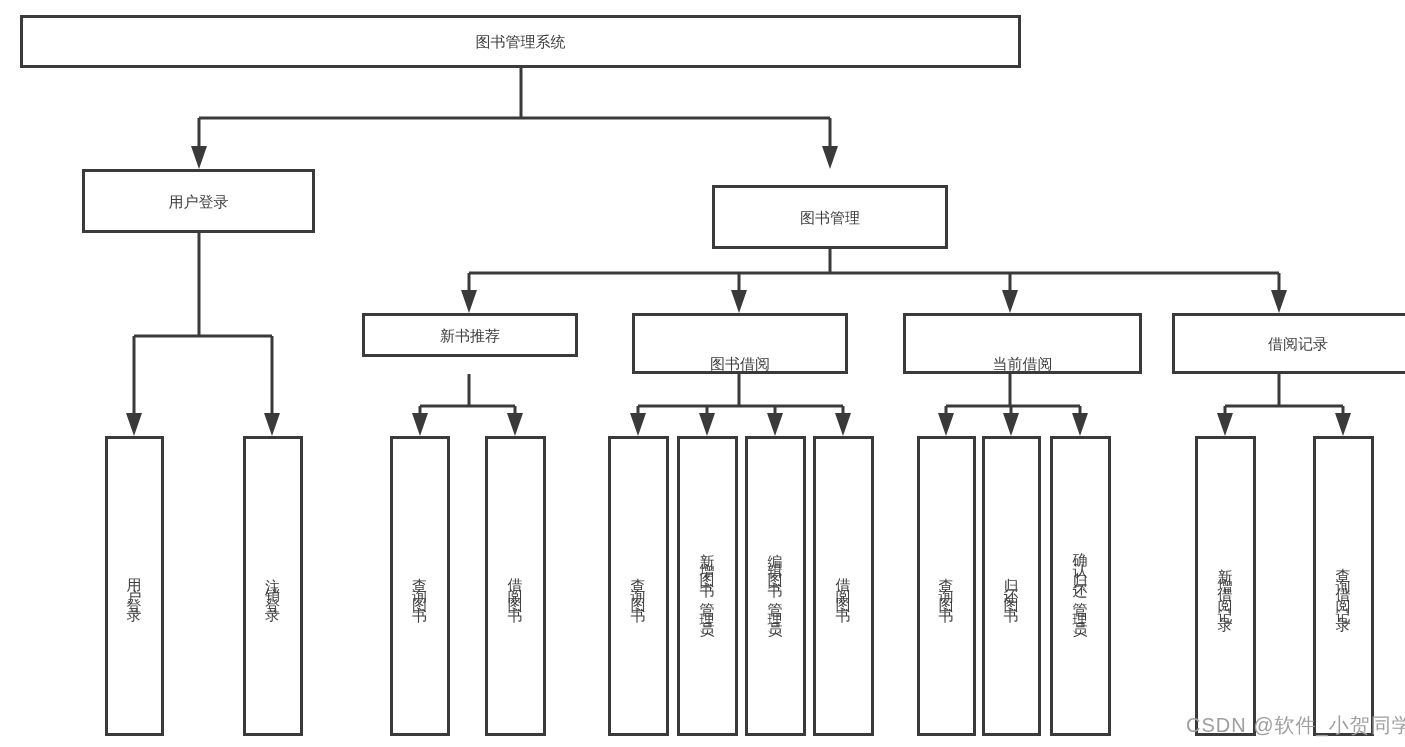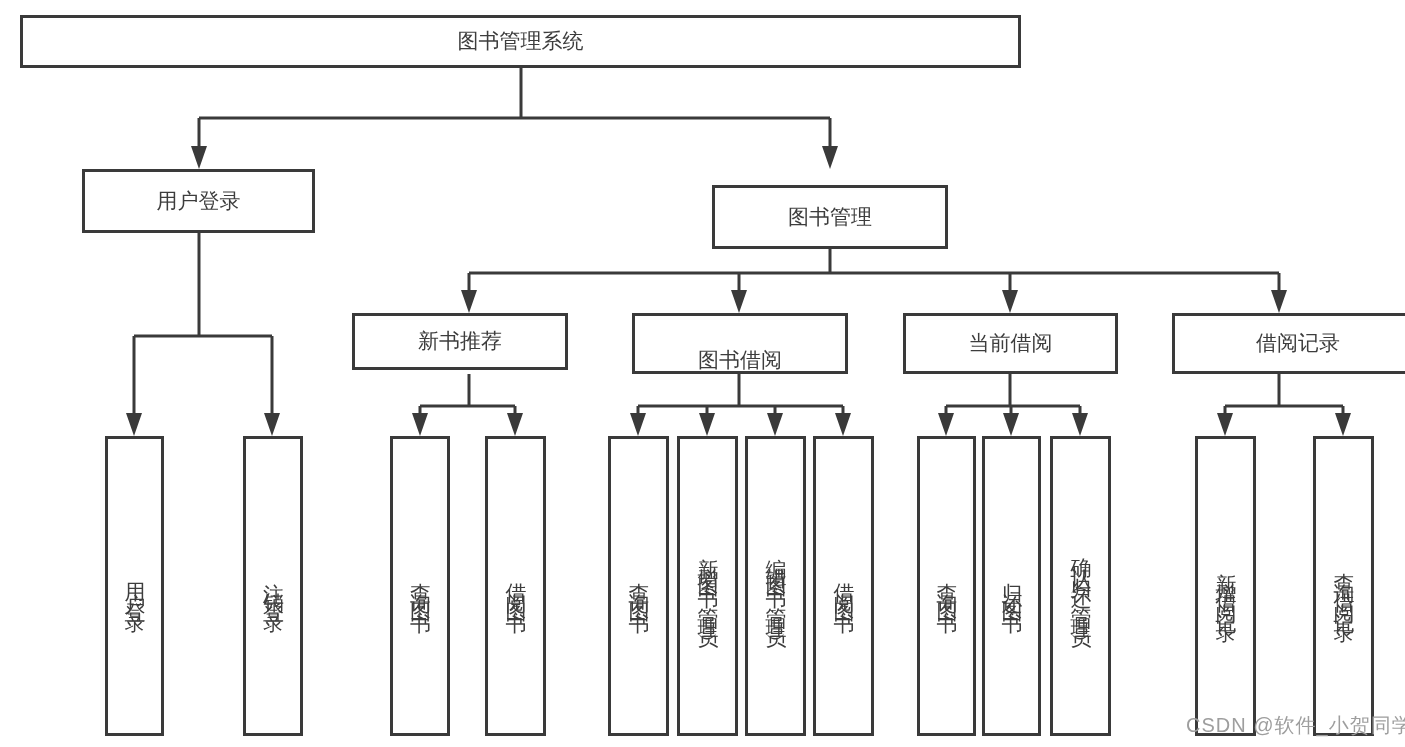--- a/index.html
+++ b/index.html
@@ -7,21 +7,21 @@
     position:relative; width:1405px; height:747px; background:var(--bg,#ffffff);
     font-family:"Liberation Sans", sans-serif; overflow:hidden;
   }
   svg.connectors { position:absolute; left:0; top:0; width:1405px; height:747px; color:var(--line,#3a3a3a); }
   svg.connectors path { stroke:currentColor; stroke-width:3; fill:none; }
   svg.connectors polygon { fill:currentColor; }
   .box {
     position:absolute; box-sizing:border-box; background:#ffffff;
     border:3px solid var(--line,#3a3a3a); color:var(--text,#3d3d3d);
     display:flex; align-items:center; justify-content:center;
-    font-size:21px; line-height:1; white-space:nowrap;font-family:Liberation Serif, serif;
+    font-size:15px; line-height:1; white-space:nowrap;
   }
   .box.v {
     writing-mode:vertical-rl; text-orientation:mixed;
     letter-spacing:10px; white-space:normal;
   }
   .watermark {
     position:absolute; left:1186px; top:712px; z-index:5;
     font-size:20px; letter-spacing:1px; color:var(--watermark,#9e9e9e);
     white-space:nowrap;
   }
@@ -78,27 +78,27 @@
     <span>图书管理系统</span>
   </div>
 
   <div class="box" style="left:82px; top:169px; width:233px; height:64px;">
     <span>用户登录</span>
   </div>
   <div class="box" style="left:712px; top:169px; width:236px; height:64px;margin-top:16px;">
     <span>图书管理</span>
   </div>
 
-  <div class="box" style="left:352px; top:313px; width:216px; height:57px;">
+  <div class="box" style="left:362px; top:313px; width:216px; height:44px;">
     <span>新书推荐</span>
   </div>
   <div class="box" style="left:632px; top:313px; width:216px; height:61px;align-items:flex-end;">
     <span>图书借阅</span>
   </div>
-  <div class="box" style="left:903px; top:313px; width:215px; height:61px;">
+  <div class="box" style="left:903px; top:313px; width:239px; height:61px;align-items:flex-end;">
     <span>当前借阅</span>
   </div>
   <div class="box" style="left:1172px; top:313px; width:252px; height:61px;">
     <span>借阅记录</span>
   </div>
 
   <div class="box v" style="left:105px; top:436px; width:59px; height:300px;">
     <span>用户登录</span>
   </div>
   <div class="box v" style="left:243px; top:436px; width:60px; height:300px;">

